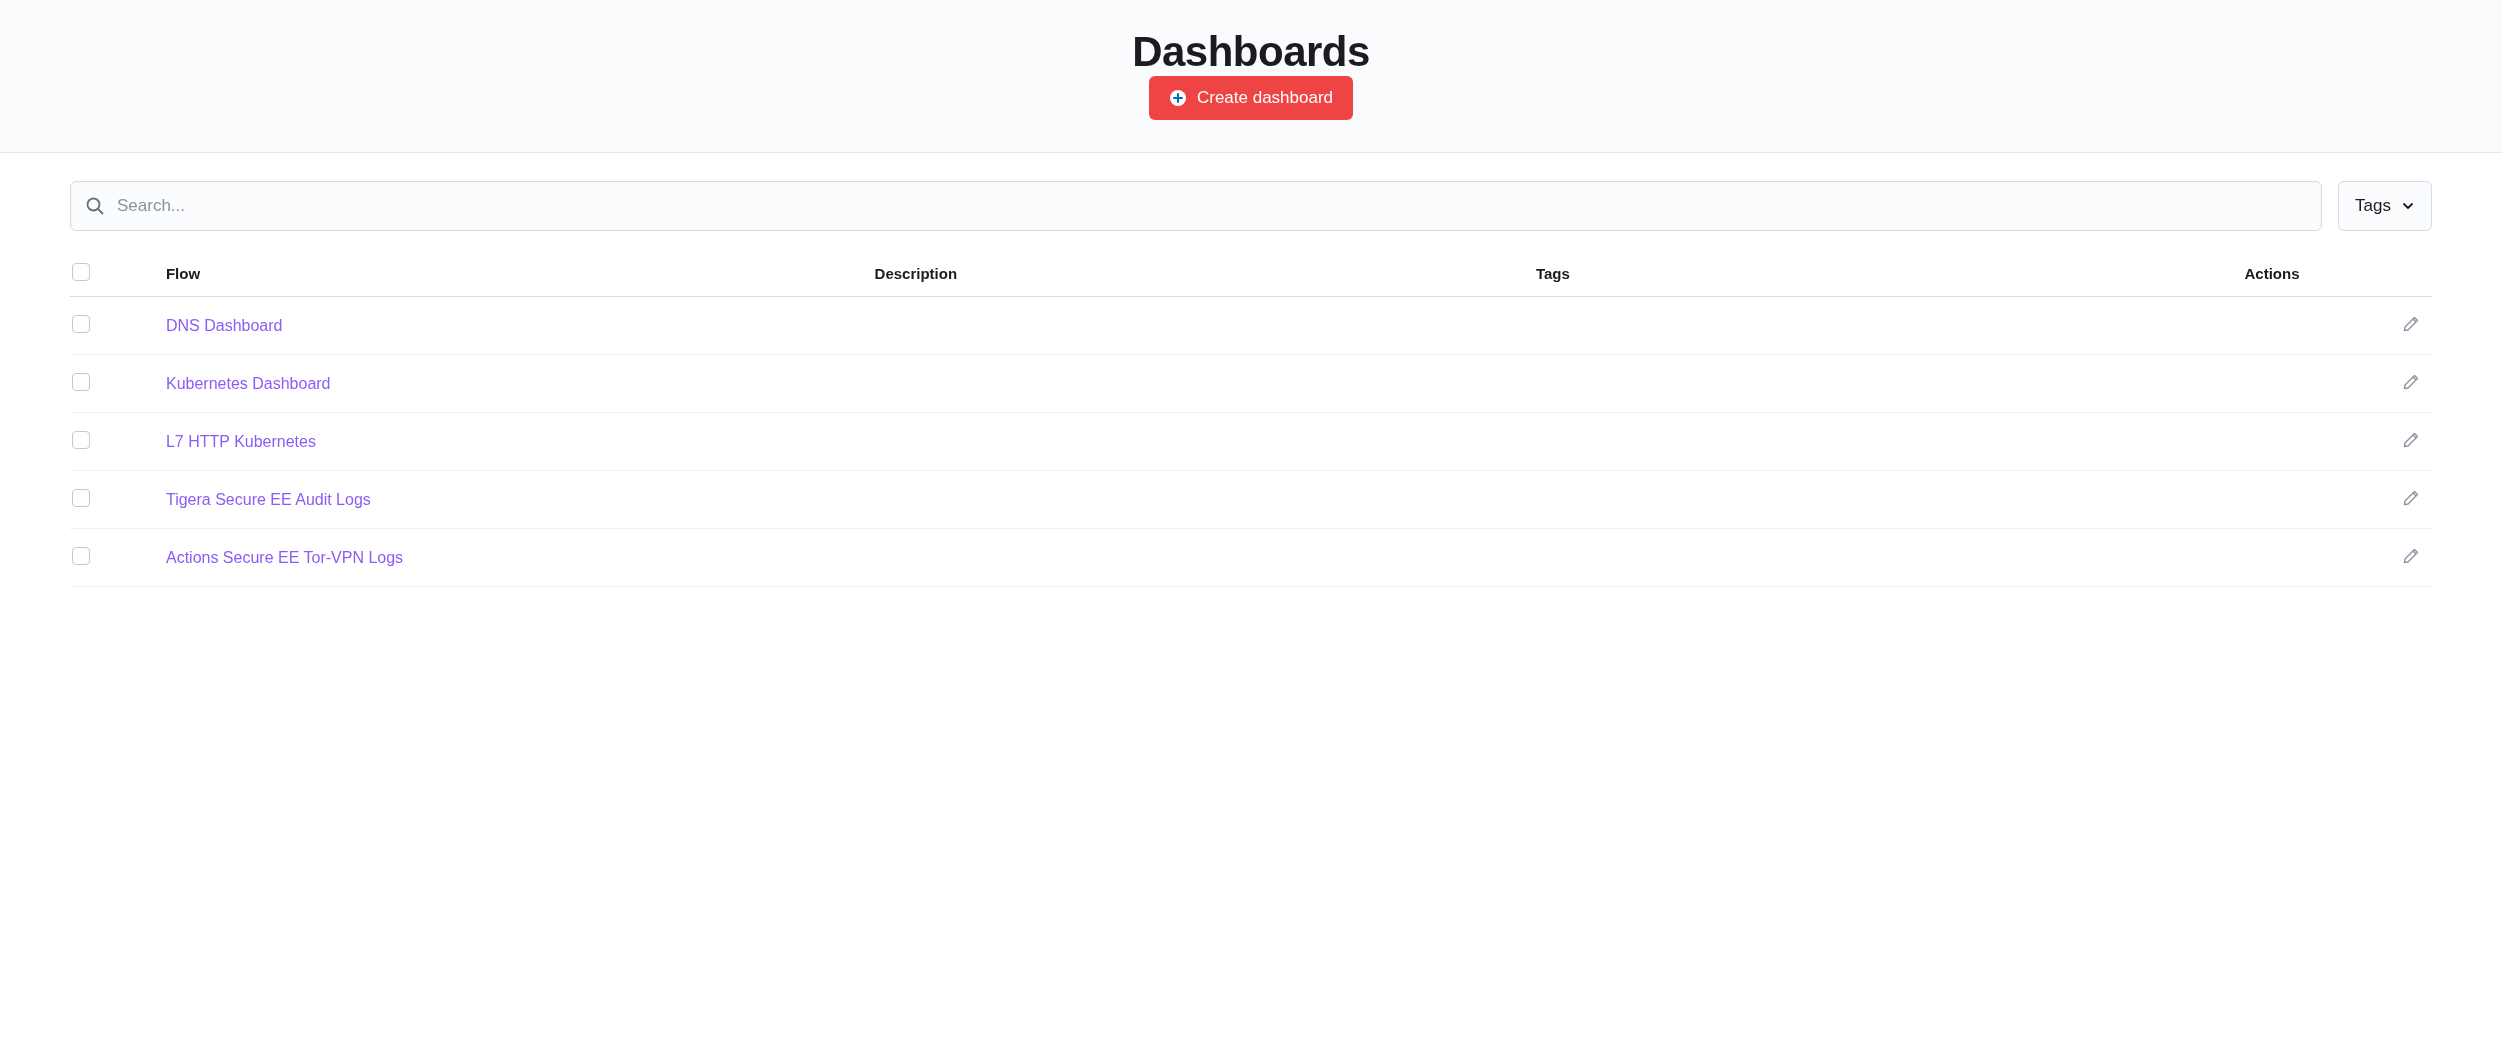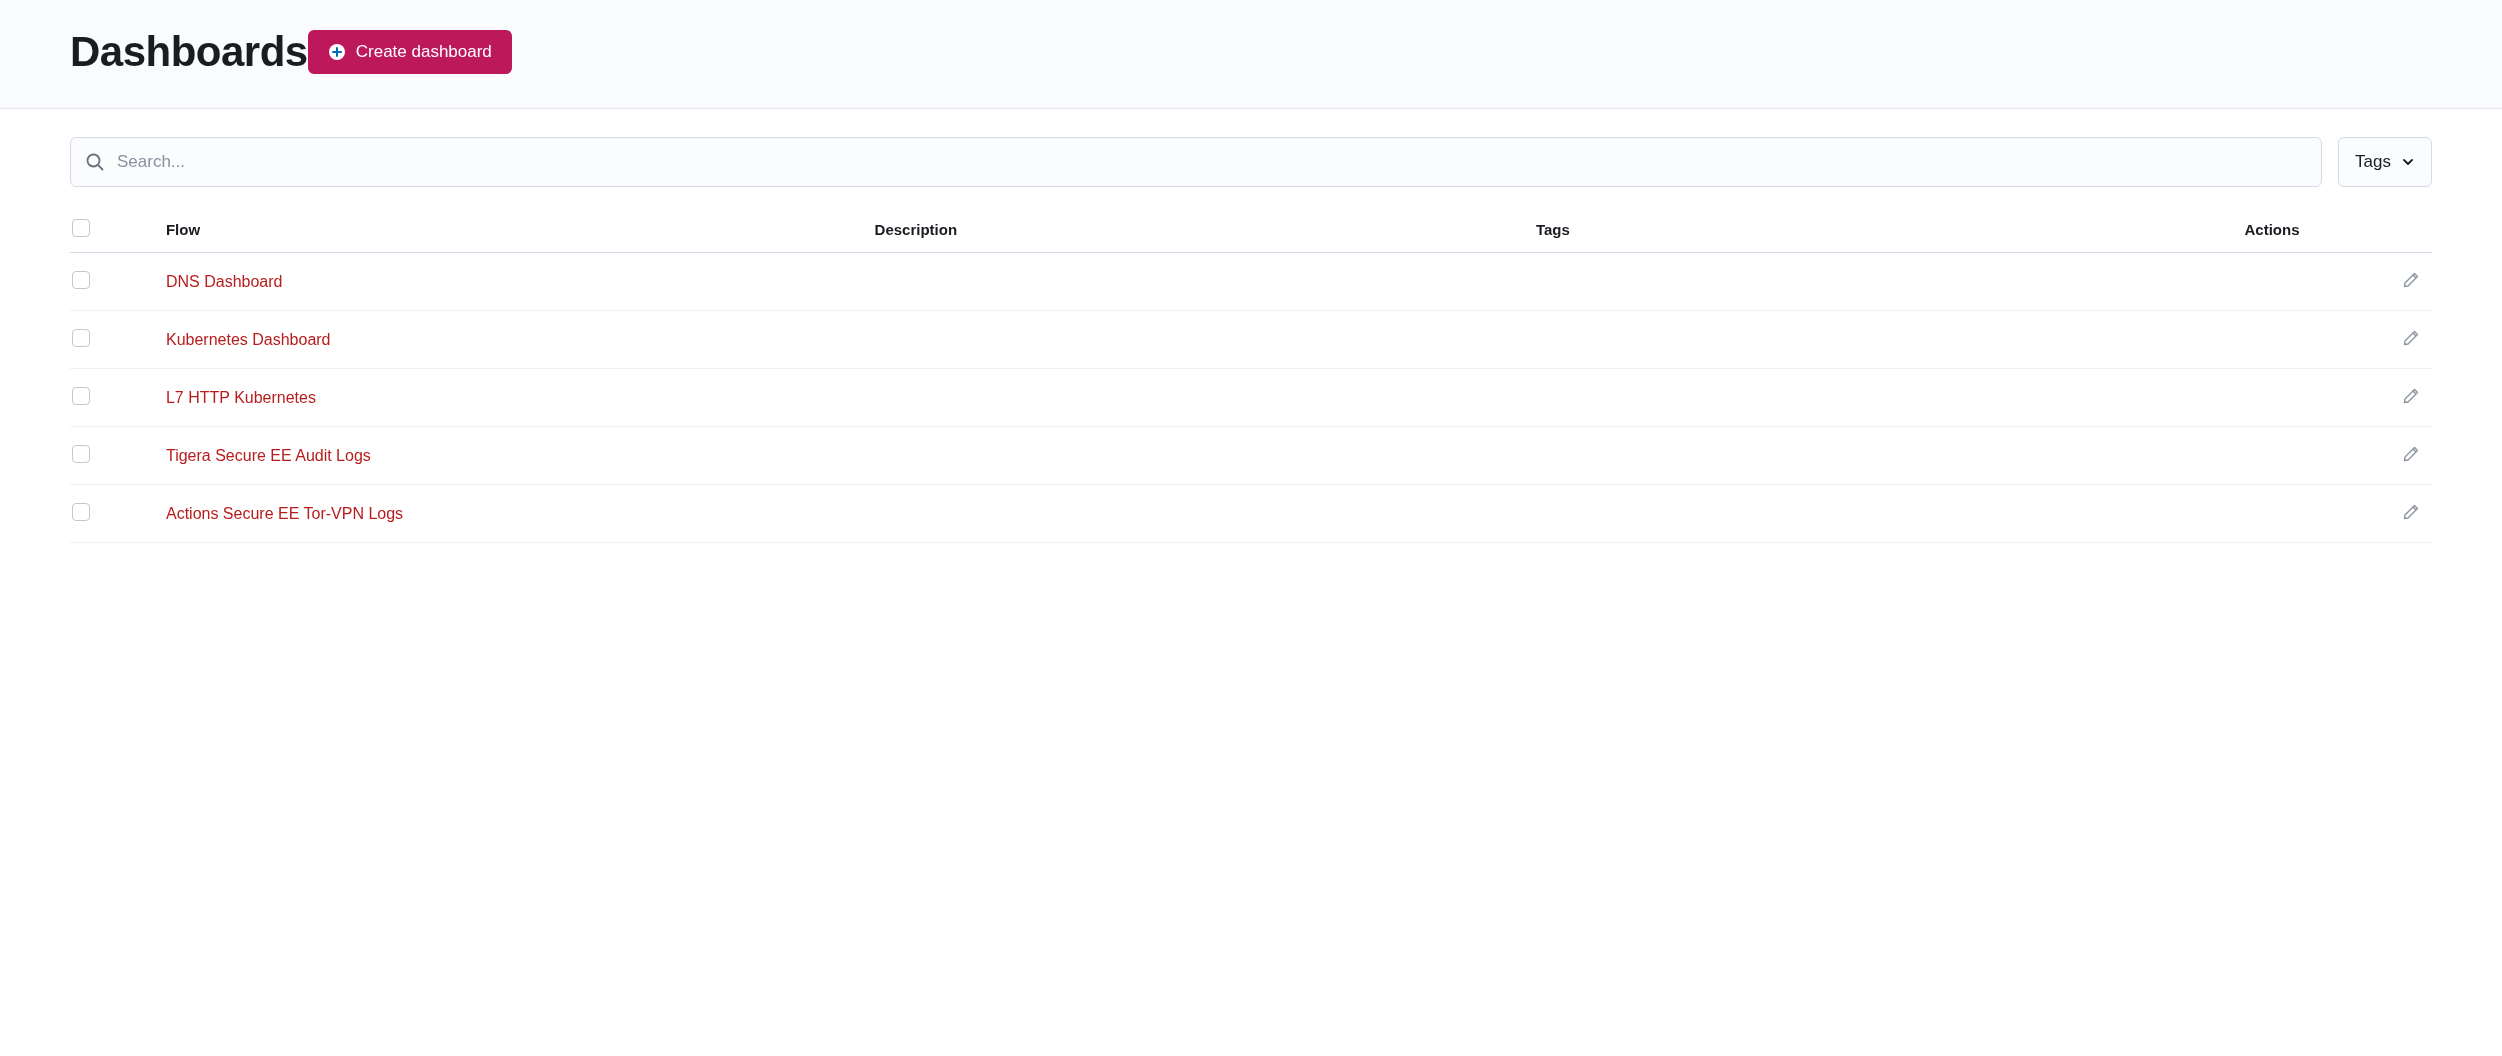--- a/index.html
+++ b/index.html
@@ -10,31 +10,32 @@
     body {
       font-family: -apple-system, BlinkMacSystemFont, "Segoe UI", Helvetica, Arial, sans-serif;
       background: #ffffff;
       color: #1a1c21;
     }
     .header-section {
       background: #fafbfd;
       border-bottom: 1px solid #e6e8ed;
       padding: 28px 70px 32px 70px;
       display: flex;
-      justify-content: flex-start;
-      align-items: center;
+      justify-content: space-between;
+      align-items: center;
+      flex-direction: column;
     }
     .page-title {
       font-size: 42px;
       font-weight: 700;
       color: #1a1c21;
       letter-spacing: -0.5px;
     }
     .create-button {
-      background: #be185d;
+      background: #ef4444;
       color: #ffffff;
       border: none;
       border-radius: 6px;
       padding: 12px 20px;
       font-size: 17px;
       font-weight: 500;
       display: inline-flex;
       align-items: center;
       gap: 10px;
       cursor: pointer;
@@ -124,21 +125,21 @@
     .checkbox {
       width: 18px;
       height: 18px;
       border: 1.5px solid #c2c8d3;
       border-radius: 4px;
       background: #ffffff;
       cursor: pointer;
       display: inline-block;
     }
     .dash-link {
-      color: #b91c1c;
+      color: #8b5cf6;
       text-decoration: none;
       font-weight: 500;
       cursor: pointer;
     }
     .edit-btn {
       background: none;
       border: none;
       cursor: pointer;
       color: #69707d;
       padding: 4px;

